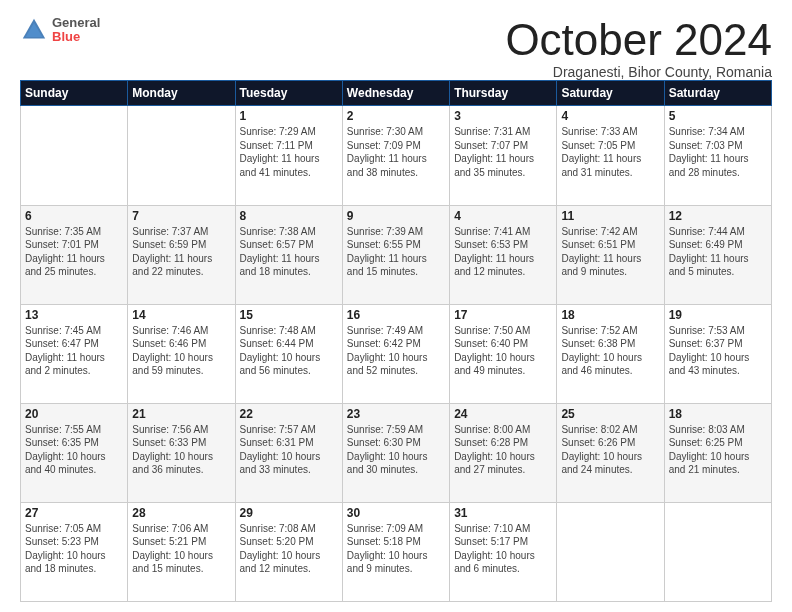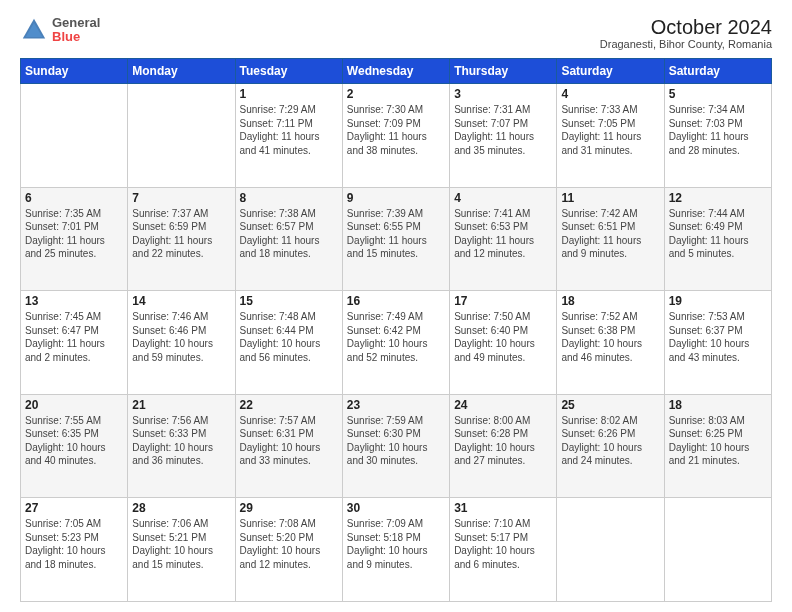--- a/index.html
+++ b/index.html
@@ -14,21 +14,20 @@
       width: 792px;
       height: 612px;
       padding: 16px 20px 10px 20px;
       display: flex;
       flex-direction: column;
     }
     .header {
       display: flex;
       align-items: flex-start;
       justify-content: space-between;
-      margin-bottom: 8px;
     }
     .logo {
       display: flex;
       align-items: center;
       gap: 4px;
     }
     .logo-text {
       display: flex;
       flex-direction: column;
       font-size: 13px;
@@ -38,37 +37,37 @@
     .logo-general { color: #555; }
     .logo-blue { color: #ef4444; }
     .logo-icon {
       width: 28px;
       height: 28px;
     }
     .title-block {
       text-align: right;
     }
     .month-title {
-      font-size: 20px;
+      font-size: 44px;
       font-weight: 300;
       color: #222;
       line-height: 1.1;
     }
     .location {
-      font-size: 11px;
+      font-size: 14px;
       color: #444;
     }
     .calendar {
       flex: 1;
       border-collapse: collapse;
       width: 100%;
       table-layout: fixed;
     }
     .calendar thead tr th {
-      background: #1d4ed8;
+      background: #0f172a;
       color: #fff;
       font-size: 12px;
       font-weight: bold;
       padding: 5px 4px;
       text-align: left;
       border: 1px solid #1a5a9d;
     }
     .calendar tbody tr td {
       border: 1px solid #ccc;
       vertical-align: top;

